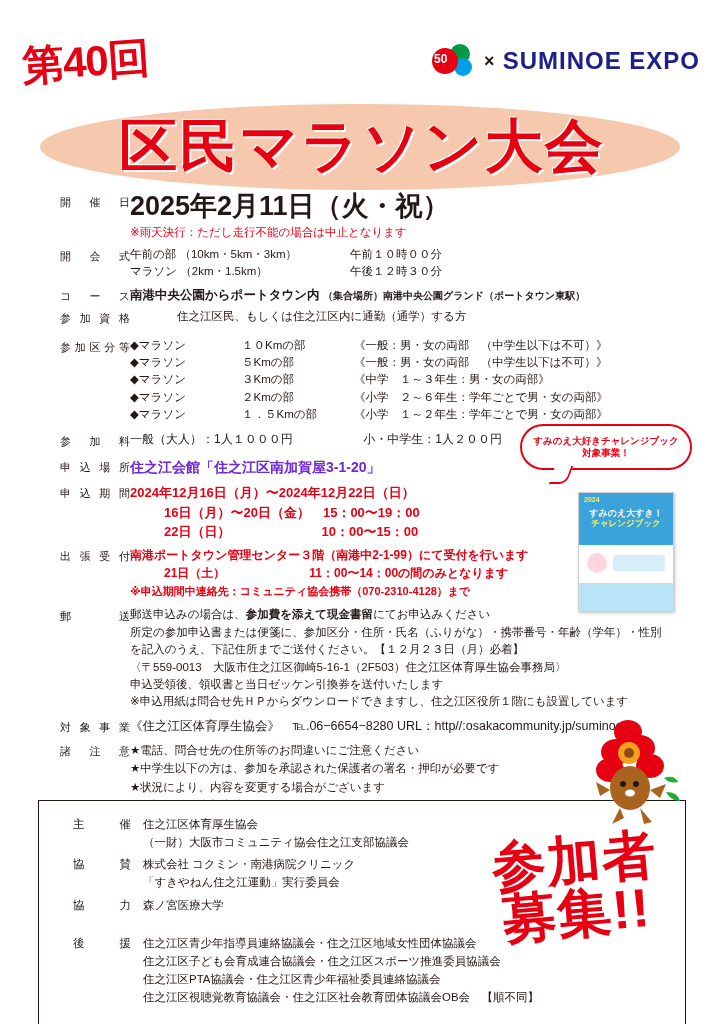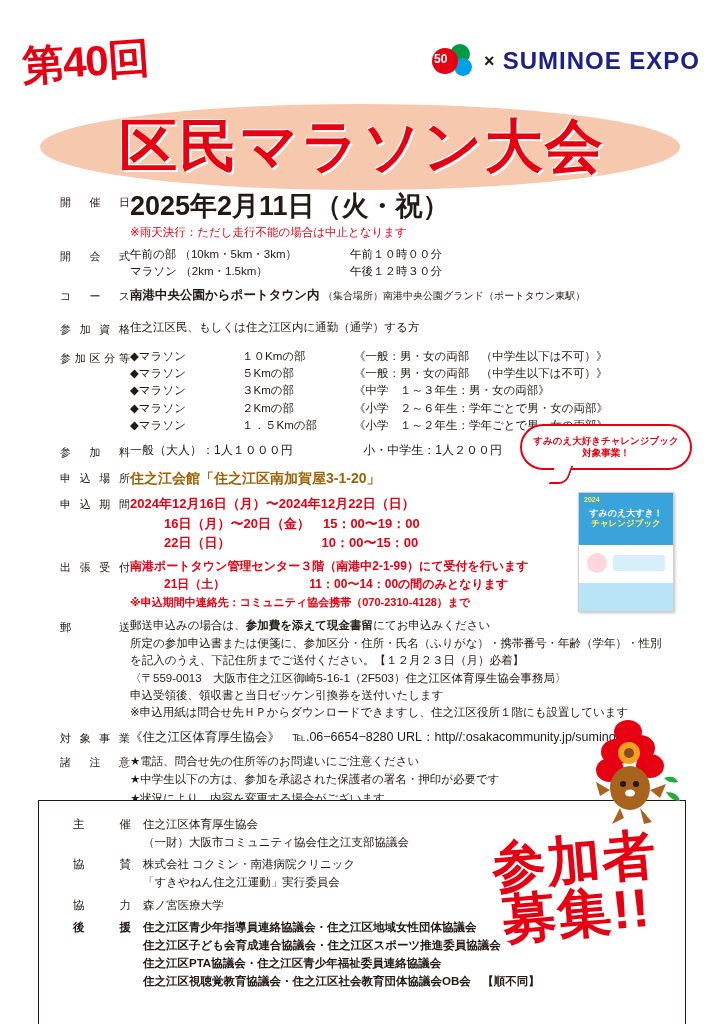--- a/index.html
+++ b/index.html
@@ -69,31 +69,31 @@
   .rbody { flex: 1; font-size: 11.5px; line-height: 1.45; }
 
   .bigdate { font-size: 27px; font-weight: bold; color: #231815; letter-spacing: 0px; line-height: 1.1; }
   .warn { color: #e60012; font-size: 11.5px; margin-top: 2px; }
 
   .two { display:flex; }
   .two .c1 { width: 220px; }
   .two .c2 { flex:1; }
 
   .course { font-weight: bold; font-size: 12.5px; }
-  .course .note { font-weight: normal; font-size: 10px; text-align: center; }
+  .course .note { font-weight: bold; font-size: 10px; text-align: center; }
 
   .cat { display:flex; font-size: 11.5px; line-height:1.5; }
   .cat .c1 { width: 112px; }
   .cat .c2 { width: 112px; }
   .cat .c3 { flex:1; }
 
   .fee { font-size: 12px; }
   .fee .f1 { display:inline-block; width: 230px; }
 
-  .apply-place { font-size: 14px; font-weight: bold; color: #a16207; }
+  .apply-place { font-size: 14px; font-weight: bold; color: #6d28d9; }
 
   .period { font-size: 13px; font-weight: bold; color: #e60012; line-height:1.5; }
 
   .desk { font-size: 12px; font-weight: bold; color: #e60012; line-height:1.55; }
   .desk-note { font-size: 11px; color: #e60012; }
 
   .mail { font-size: 11.5px; line-height:1.52; }
   .mail b { font-weight: bold; }
 
   .contact { font-size: 12.5px; letter-spacing: 0px; }
@@ -216,21 +216,21 @@
     </div>
 
     <div class="row" style="margin-top:6px;">
       <div class="rlabel">コ ー ス</div>
       <div class="rbody course">
         <span>南港中央公園からポートタウン内</span>
         <span class="note">（集合場所）南港中央公園グランド（ポートタウン東駅）</span>
       </div>
     </div>
 
-    <div class="row" style="margin-top:15px;">
+    <div class="row" style="margin-top:4px;gap:47px;">
       <div class="rlabel">参加資格</div>
       <div class="rbody">住之江区民、もしくは住之江区内に通勤（通学）する方</div>
     </div>
 
     <div class="row" style="margin-top:11px;">
       <div class="rlabel">参加区分等</div>
       <div class="rbody">
         <div class="cat">
           <div class="c1">◆マラソン</div>
           <div class="c2">１０Kmの部</div>
@@ -375,21 +375,21 @@
           <div>株式会社 コクミン・南港病院クリニック</div>
           <div>「すきやねん住之江運動」実行委員会</div>
         </div>
       </div>
       <div class="botrow" style="margin-top:4px;">
         <div class="bl">協 力</div>
         <div class="bb">
           <div>森ノ宮医療大学</div>
         </div>
       </div>
-      <div class="botrow" style="margin-top:4px;font-weight:bold;">
+      <div class="botrow" style="margin-top:20px;">
         <div class="bl">後 援</div>
         <div class="bb">
           <div>住之江区青少年指導員連絡協議会・住之江区地域女性団体協議会</div>
           <div>住之江区子ども会育成連合協議会・住之江区スポーツ推進委員協議会</div>
           <div>住之江区PTA協議会・住之江区青少年福祉委員連絡協議会</div>
           <div>住之江区視聴覚教育協議会・住之江区社会教育団体協議会OB会　【順不同】</div>
         </div>
       </div>
     </div>
   </div>

